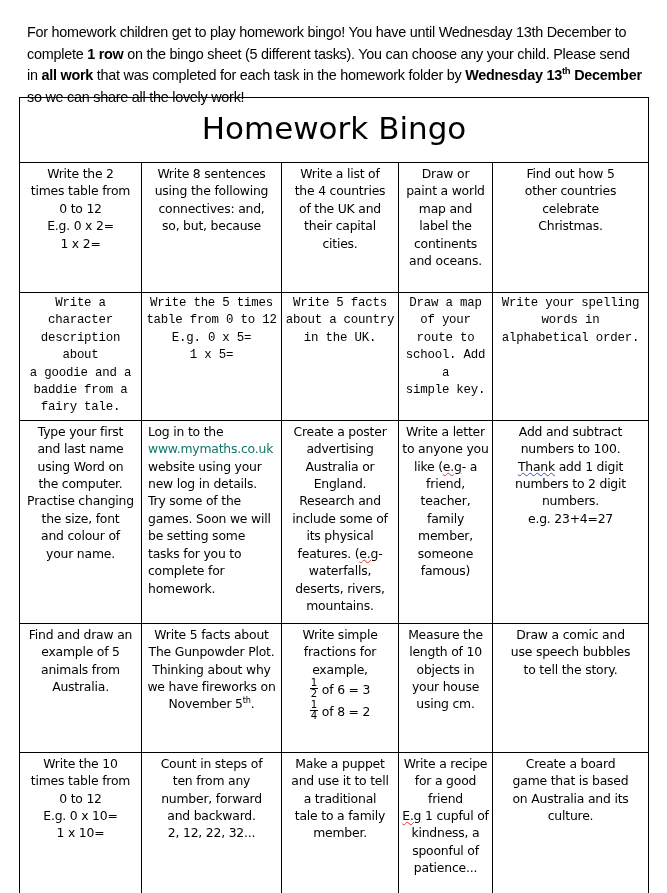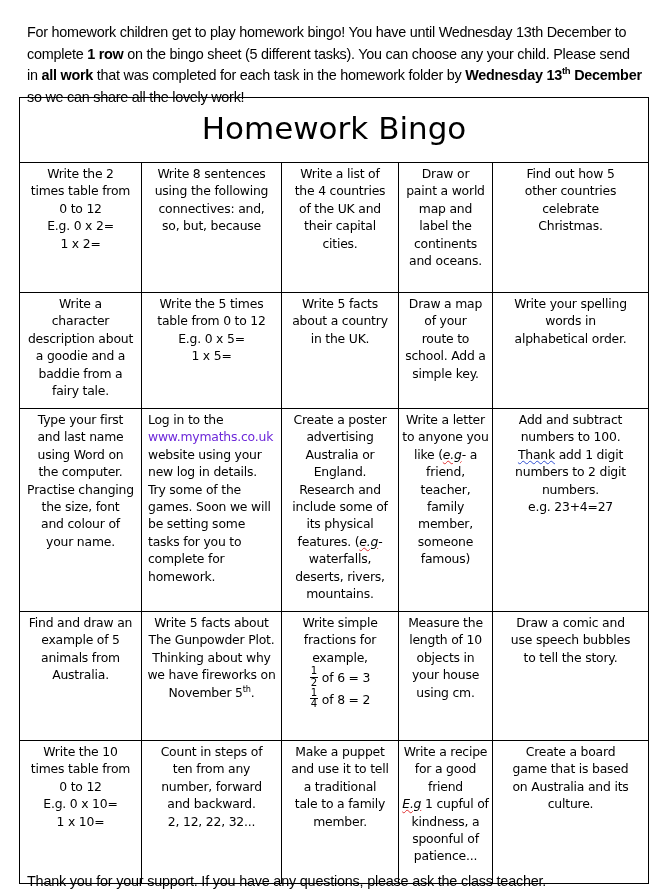--- a/index.html
+++ b/index.html
@@ -75,36 +75,35 @@
 
   
   .c1 { width: 122px; }
   .c2 { width: 140px; }
   .c3 { width: 117px; }
   .c4 { width: 94px; }
   .c5 { width: 156px; }
 
   
   .r1 td { height: 124px; }
-  .r2 td { height: 110px; }
+  .r2 td { height: 110px; font-family: Liberation Mono, monospace; }
   .r3 td { height: 197px; margin-left: 8px; }
   .r4 td { height: 123px; margin-top: 18px; }
   .r5 td { height: 137px; margin-top: 32px; }
 
   .align-left { text-align: left !important; padding-left: 6px !important; }
 
-  .link { color: #6d28d9; }
+  .link { color: #0f766e; }
   .small-text { font-size: 11.6px; line-height: 16.4px; }
 
   .sq-red {
     text-decoration: underline;
     text-decoration-style: wavy;
     text-decoration-color: #e03030;
     text-decoration-thickness: 1px;
-    font-style: italic;
   }
   .sq-blue {
     text-decoration: underline;
     text-decoration-style: wavy;
     text-decoration-color: #3050d0;
     text-decoration-thickness: 1px;
   }
   .frac {
     display: inline-block;
     vertical-align: -0.30em;
@@ -183,15 +182,14 @@
       <tr class="r5">
         <td>Write the 10<br>times table from<br>0 to 12<br>E.g. 0 x 10=<br>1 x 10=</td>
         <td>Count in steps of<br>ten from any<br>number, forward<br>and backward.<br>2, 12, 22, 32...</td>
         <td>Make a puppet<br>and use it to tell<br>a traditional<br>tale to a family<br>member.</td>
         <td>Write a recipe for a good friend<br><span class="sq-red">E.g</span> 1 cupful of kindness, a spoonful of patience...</td>
         <td>Create a board<br>game that is based<br>on Australia and its<br>culture.</td>
       </tr>
     </tbody>
   </table>
 
-  <p class="footer">Thank you for your support. If you have any questions, please ask the class teacher.</p>
 
 </div>
 
 </body></html>

